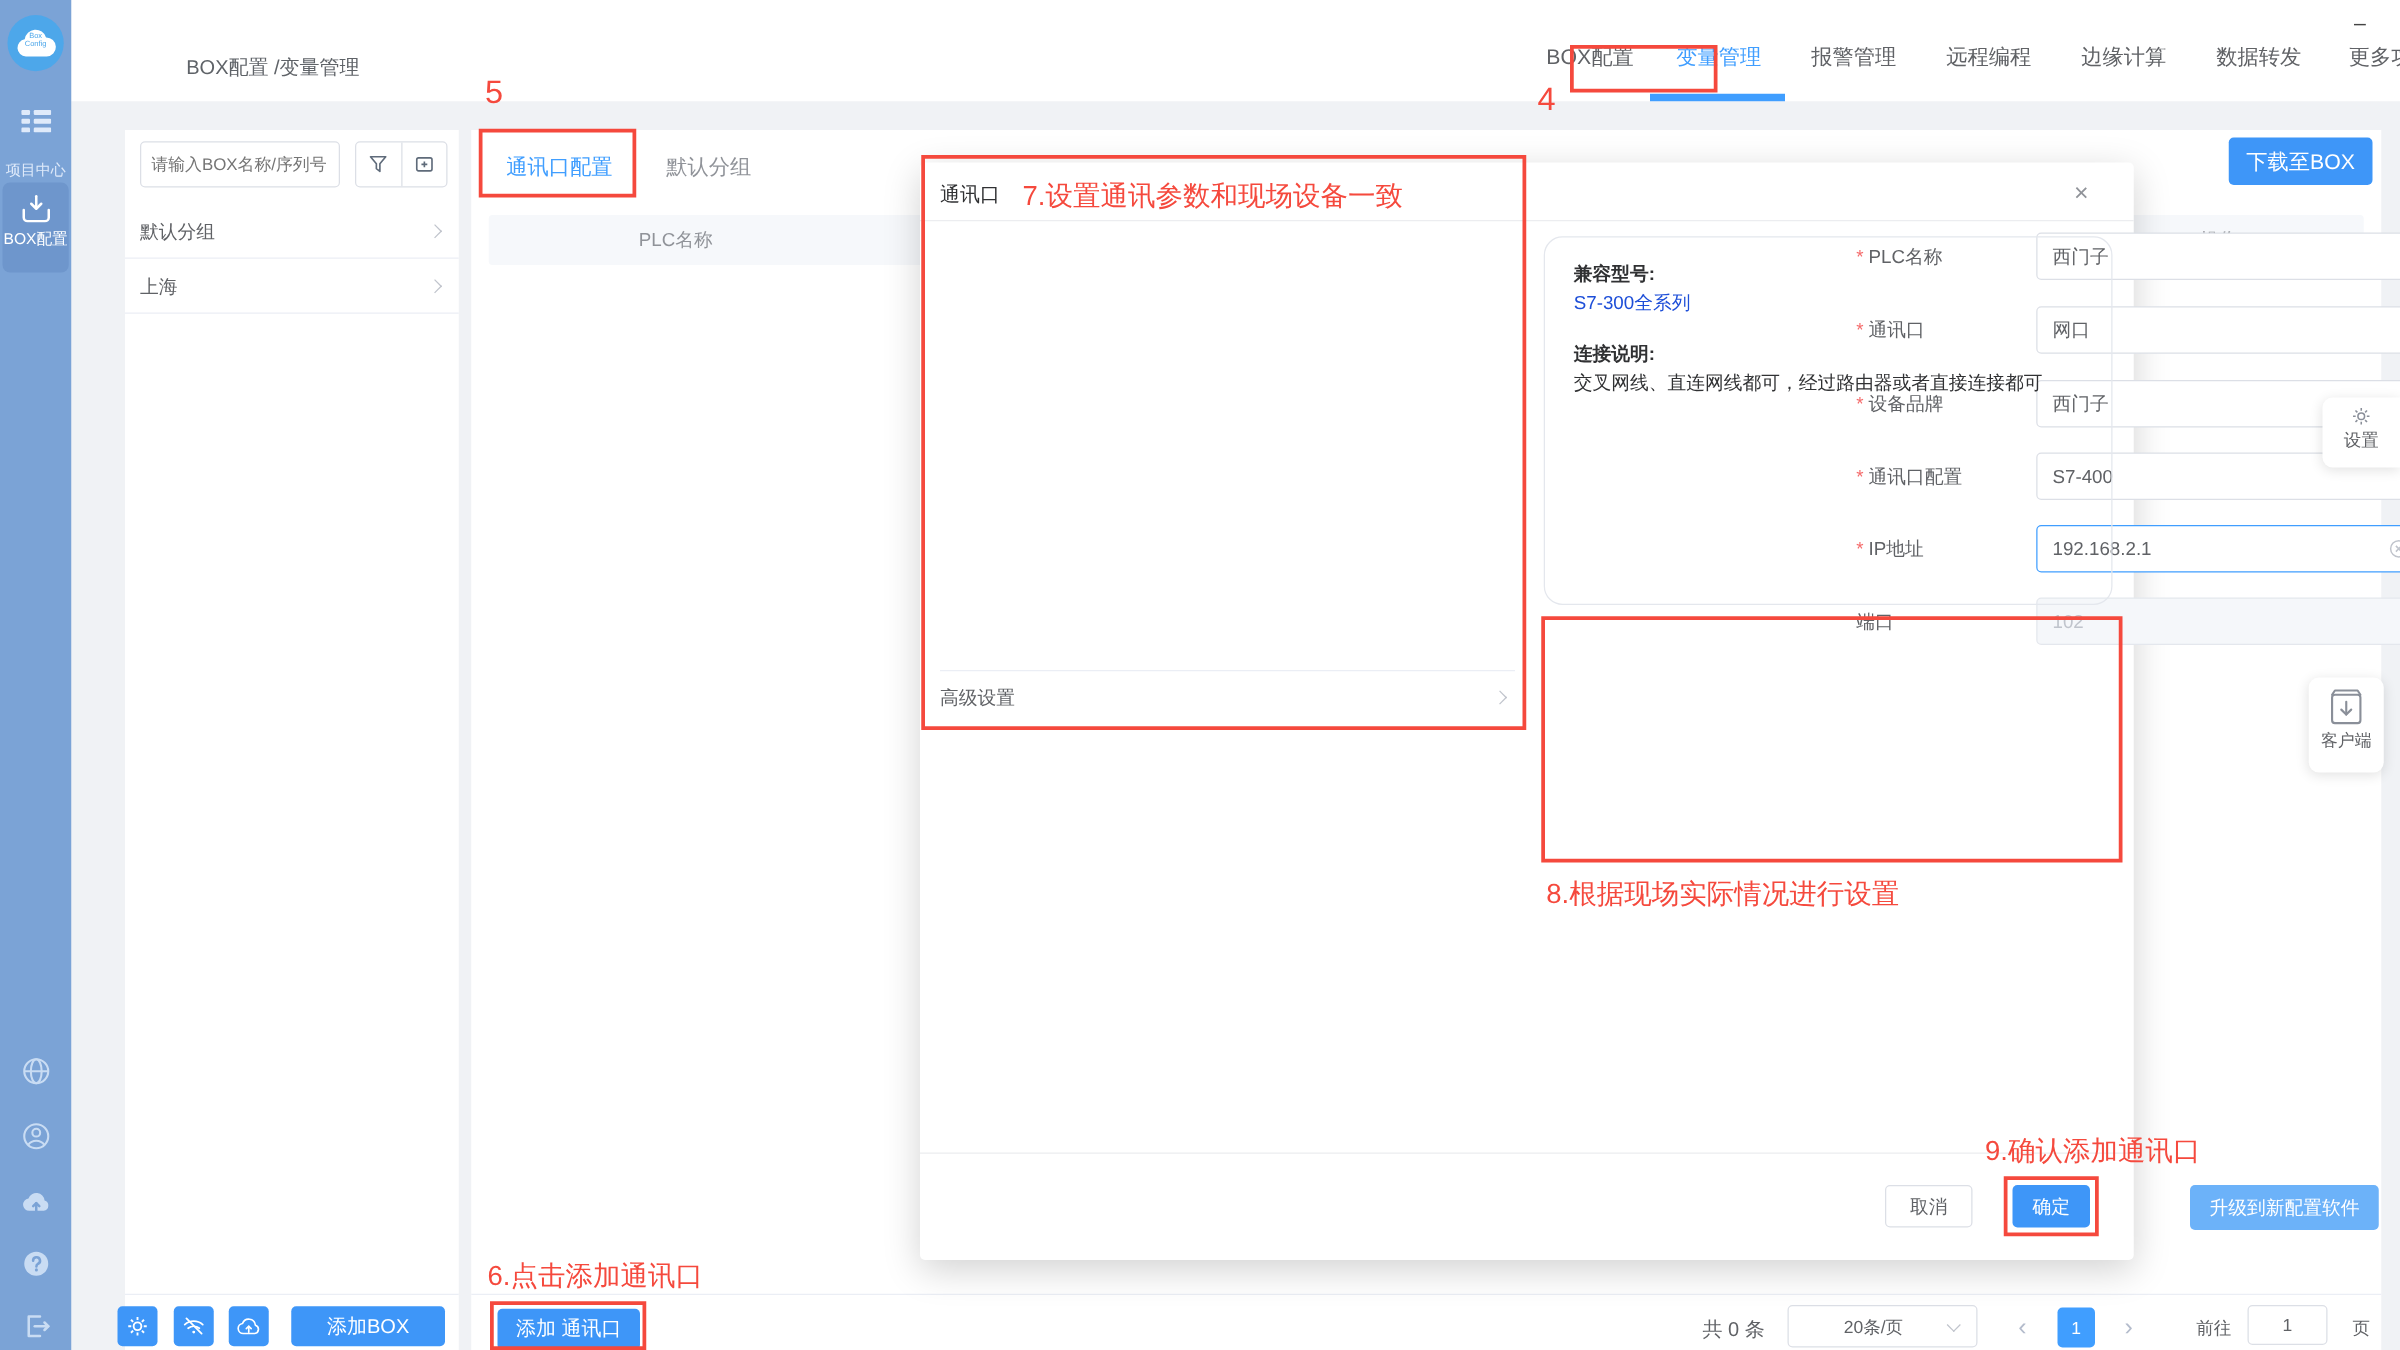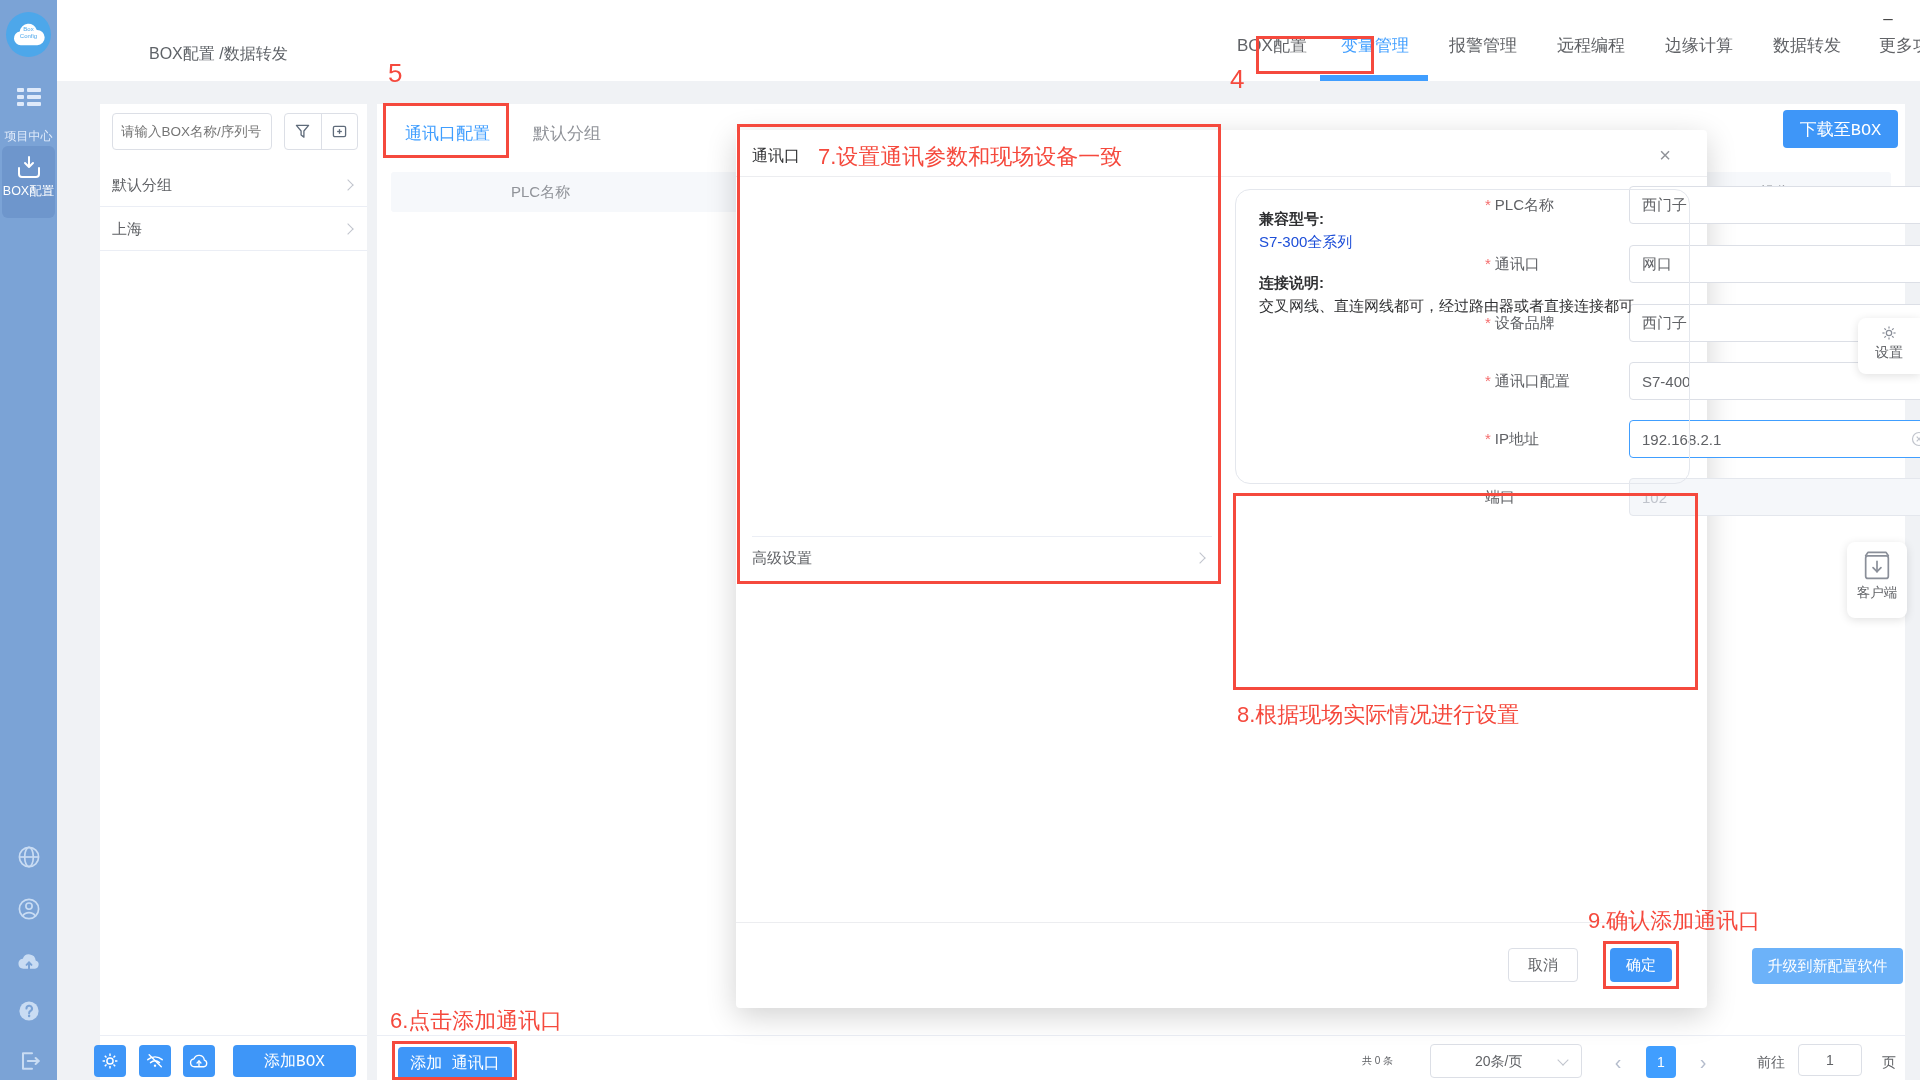--- a/index.html
+++ b/index.html
@@ -4,21 +4,21 @@
 <style>
   :root{ --blue:#3e96f8; --lblue:#6cb2f9; --red:#f5493d; --txt:#606266; --gray:#909399; --bd:#dcdfe6; --bd2:#ebeef5; }
   *{margin:0;padding:0;box-sizing:border-box}
   html,body{width:1920px;height:1080px;overflow:hidden;font-family:"Liberation Sans","DejaVu Sans",sans-serif;background:#f0f2f5}
   .abs{position:absolute}
   .fc{display:flex;align-items:center;justify-content:center}
   .card{background:#fff}
   .red-box{position:absolute;border:3px solid var(--red);z-index:95;pointer-events:none}
   .red-text{position:absolute;color:var(--red);z-index:95;font-size:22px;white-space:nowrap}
   .red-num{position:absolute;color:var(--red);z-index:95;font-size:26px}
-  .btn-blue{background:var(--blue);color:#fff;border:none;border-radius:4px;cursor:pointer;font-family:Liberation Mono, monospace}
+  .btn-blue{background:var(--blue);color:#fff;border:none;border-radius:4px;cursor:pointer;font-family:Liberation Sans, sans-serif}
   .chv{display:inline-block;width:8px;height:8px;border-right:1.6px solid #c0c4cc;border-bottom:1.6px solid #c0c4cc}
   .down{transform:rotate(45deg)}
   .right{transform:rotate(-45deg)}
   .fi{position:absolute;left:893px;width:319px;height:38px;border:1px solid var(--bd);border-radius:4px;font-size:15px;color:var(--txt);padding:0 32px 0 12px;background:#fff;font-family:inherit}
   .fsel{position:absolute;left:893px;width:319px;height:38px;border:1px solid var(--bd);border-radius:4px;font-size:15px;color:var(--txt);display:flex;align-items:center;padding-left:12px;background:#fff;cursor:pointer}
   .flabel{position:absolute;left:749px;font-size:15px;color:var(--txt);white-space:nowrap}
   .star{color:#f56c6c;margin-right:4px}
   .nav-item{position:absolute;top:34px;height:28px;font-size:17px;color:var(--txt);cursor:pointer;white-space:nowrap}
   .prow{position:absolute;font-size:15px;color:var(--txt)}
   svg{display:block}
@@ -91,21 +91,21 @@
   <div class="abs fc" style="left:16px;top:1048px;width:26px;height:26px;cursor:pointer">
     <svg width="24" height="24" viewBox="0 0 20 20" fill="none" stroke="#c9dcf3" stroke-width="1.7" stroke-linecap="round" stroke-linejoin="round">
         <path d="M12.5 3.5H5v13h7.5"></path>
         <path d="M9 10h9"></path>
         <path d="M15.5 7.5 18 10l-2.5 2.5"></path>
       </svg>
   </div>
 </div>
 
 <div class="abs card" style="left:57px;top:0;width:1863px;height:81px">
-  <div class="abs" style="left:92px;top:44px;font-size:16px;color:#5f6368">BOX配置 /数据转发</div>
+  <div class="abs" style="left:92px;top:44px;font-size:16px;color:#5f6368">BOX配置 /变量管理</div>
 
   <div class="nav-item" style="left:1180px">BOX配置</div>
   <div class="nav-item" style="left:1284px;color:#409eff">变量管理</div>
   <div class="nav-item" style="left:1392px">报警管理</div>
   <div class="nav-item" style="left:1500px">远程编程</div>
   <div class="nav-item" style="left:1608px">边缘计算</div>
   <div class="nav-item" style="left:1716px">数据转发</div>
   <div class="nav-item" style="left:1822px">更多功能</div>
   <div class="abs" style="left:1263px;top:75px;width:108px;height:6px;background:#409eff"></div>
 
@@ -183,21 +183,21 @@
     <span class="abs" style="left:120px;top:11px;font-size:15px;color:#909399">PLC名称</span>
     <span class="abs" style="left:1369px;top:11px;font-size:15px;color:#909399">操作</span>
   </div>
 
   <div class="abs" style="left:0;top:931px;width:1528px;height:1px;background:var(--bd2)"></div>
 
   <button class="btn-blue abs fc" style="left:21px;top:943px;width:114px;height:33px;font-size:16px">添加 通讯口</button>
 
   <button class="abs fc" style="left:1375px;top:844px;width:151px;height:36px;background:var(--lblue);color:#fff;border:none;border-radius:4px;font-size:15px;cursor:pointer;font-family:inherit">升级到新配置软件</button>
 
-  <span class="abs" style="left:985px;top:950px;font-size:10px;color:var(--txt)">共 0 条</span>
+  <span class="abs" style="left:985px;top:950px;font-size:16px;color:var(--txt)">共 0 条</span>
   <div class="abs" style="left:1053px;top:940px;width:152px;height:34px;border:1px solid var(--bd);border-radius:4px;cursor:pointer">
     <span class="abs" style="left:44px;top:8px;font-size:14px;color:var(--txt)">20条/页</span>
     <span class="chv down abs" style="left:128px;top:11px"></span>
   </div>
   <div class="abs fc" style="left:1228px;top:942px;width:26px;height:32px;color:#b4bccc;font-size:20px;cursor:pointer">‹</div>
   <div class="abs fc" style="left:1269px;top:942px;width:30px;height:32px;background:#409eff;color:#fff;border-radius:4px;font-size:14px;cursor:pointer">1</div>
   <div class="abs fc" style="left:1313px;top:942px;width:26px;height:32px;color:#b4bccc;font-size:20px;cursor:pointer">›</div>
   <span class="abs" style="left:1380px;top:950px;font-size:14px;color:var(--txt)">前往</span>
   <input class="abs" style="left: 1421px; top: 940px; width: 64px; height: 32px; border: 1px solid var(--bd); border-radius: 4px; text-align: center; font-size: 14px; color: var(--txt); font-family: inherit;" value="1">
   <span class="abs" style="left:1505px;top:950px;font-size:14px;color:var(--txt)">页</span>

